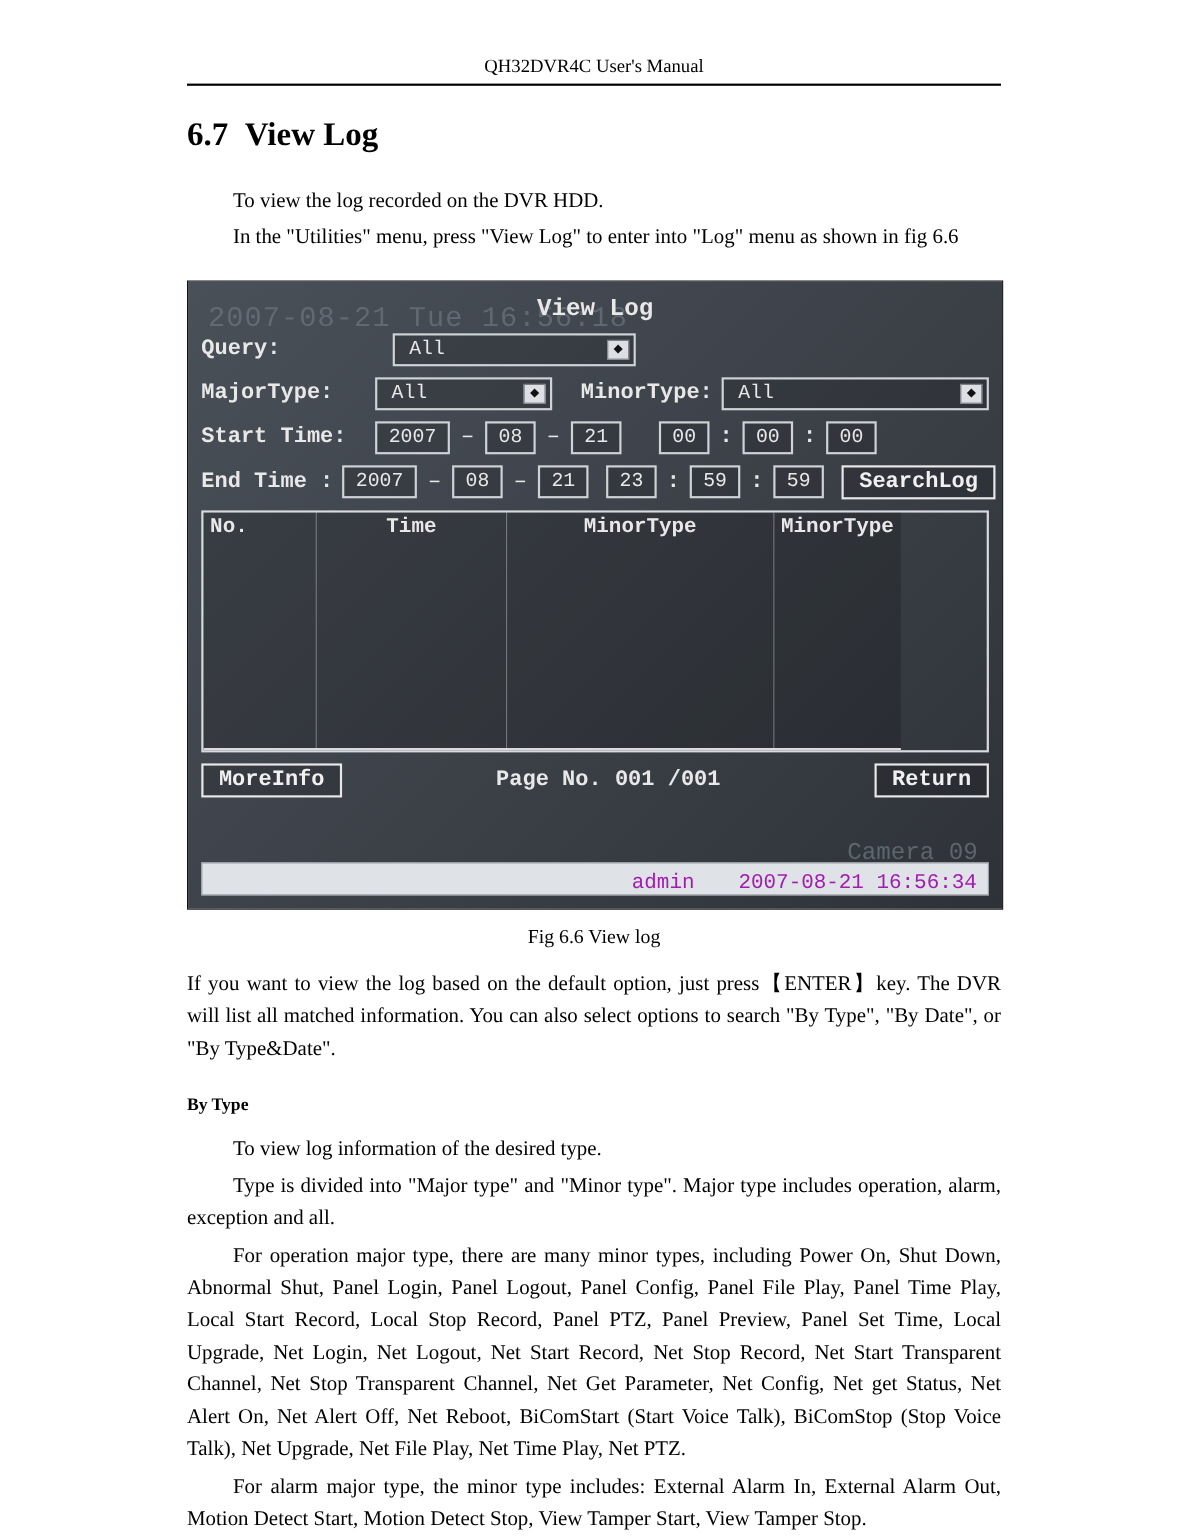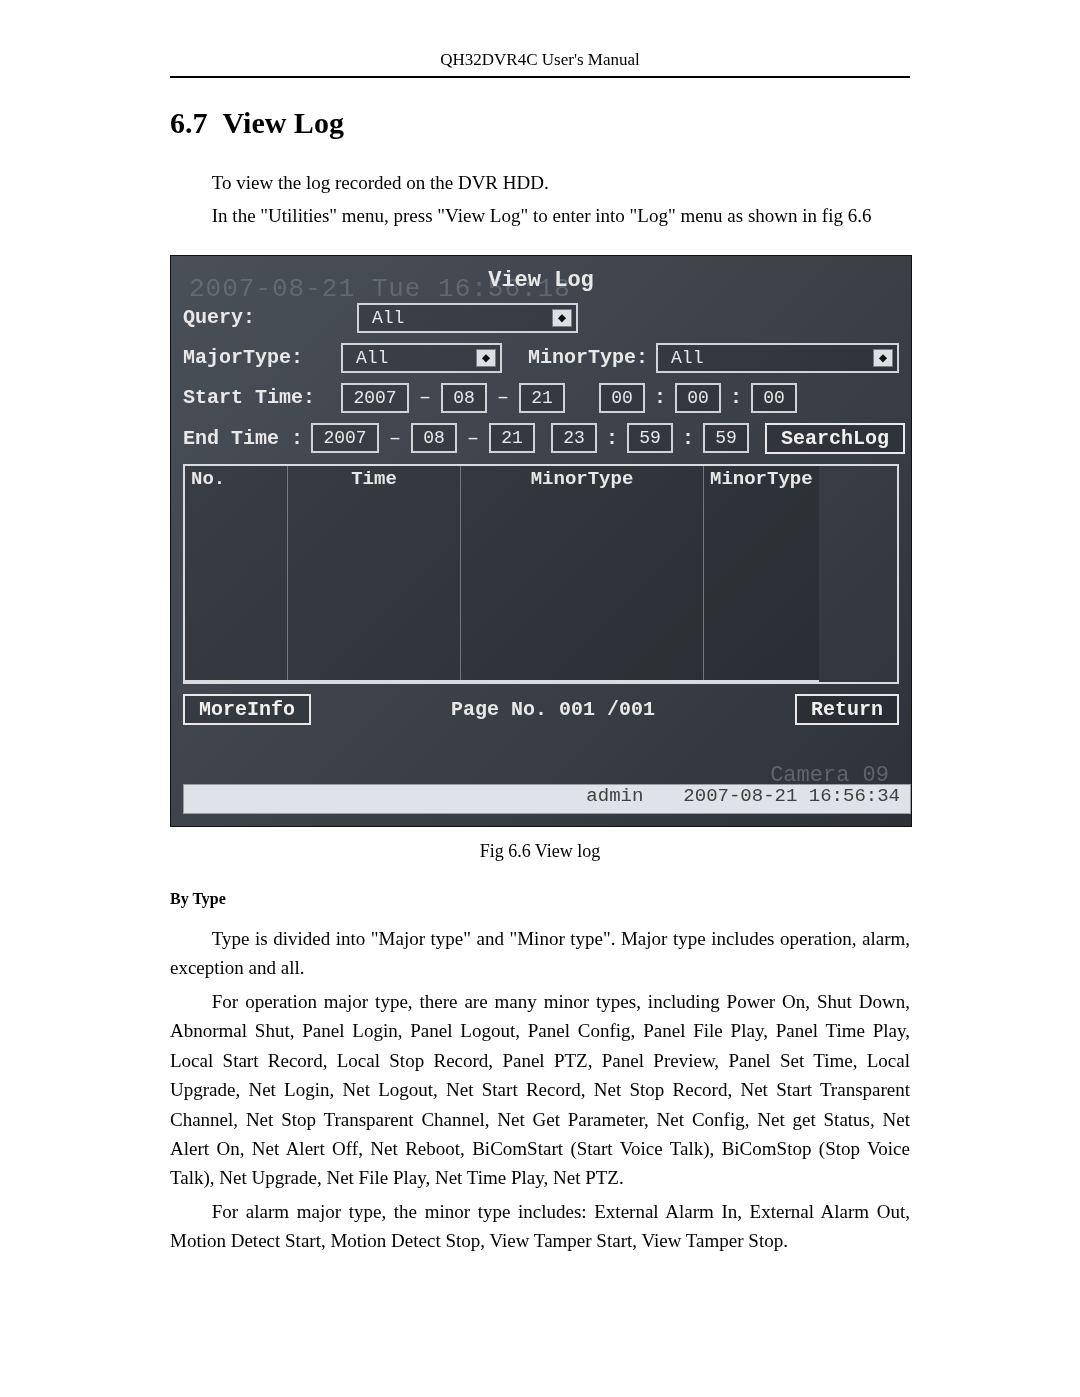--- a/index.html
+++ b/index.html
@@ -158,28 +158,28 @@
   .bottom-row {
     display: flex;
     align-items: center;
     justify-content: space-between;
     margin-top: 10px;
   }
   .page-text { font-size: 20px; font-weight: bold; }
   .status-bar {
     position: absolute;
     left: 12px;
-    right: 0;
+    right: 12px;
     bottom: 12px;
     height: 28px;
     background: #dfe2e6;
     border: 1px solid #9a9ea4;
     display: flex;
-    align-items: flex-start;
-    color: #404040;
+    align-items: flex-end;
+    color: #a21caf;
     font-size: 19px;
   }
   .status-bar .sb-spacer { flex: 1; }
   .status-bar .sb-user { margin-right: 40px; }
   .status-bar .sb-time { margin-right: 10px; white-space: nowrap; }
   .fig-caption {
     text-align: center;
     font-size: 18px;
     margin: 14px 0 18px;
   }
@@ -285,20 +285,22 @@
 
       <div class="status-bar">
         <span class="sb-spacer"></span>
         <span class="sb-user">admin</span>
         <span class="sb-time">2007-08-21 16:56:34</span>
       </div>
     </div>
     <div class="fig-caption">Fig 6.6 View log</div>
   </div>
 
+  <p class="body justify">If you want to view the log based on the default option, just press【ENTER】key. The DVR will list all matched information. You can also select options to search "By Type", "By Date", or "By Type&amp;Date".</p>
 
   <h3 class="subhead">By Type</h3>
 
+  <p class="body indent">To view log information of the desired type.</p>
   <p class="body indent justify">Type is divided into "Major type" and "Minor type". Major type includes operation, alarm, exception and all.</p>
   <p class="body indent justify">For operation major type, there are many minor types, including Power On, Shut Down, Abnormal Shut, Panel Login, Panel Logout, Panel Config, Panel File Play, Panel Time Play, Local Start Record, Local Stop Record, Panel PTZ, Panel Preview, Panel Set Time, Local Upgrade, Net Login, Net Logout, Net Start Record, Net Stop Record, Net Start Transparent Channel, Net Stop Transparent Channel, Net Get Parameter, Net Config, Net get Status, Net Alert On, Net Alert Off, Net Reboot, BiComStart (Start Voice Talk), BiComStop (Stop Voice Talk), Net Upgrade, Net File Play, Net Time Play, Net PTZ.</p>
   <p class="body indent justify">For alarm major type, the minor type includes: External Alarm In, External Alarm Out, Motion Detect Start, Motion Detect Stop, View Tamper Start, View Tamper Stop.</p>
 
 </div>
 
 </body></html>

